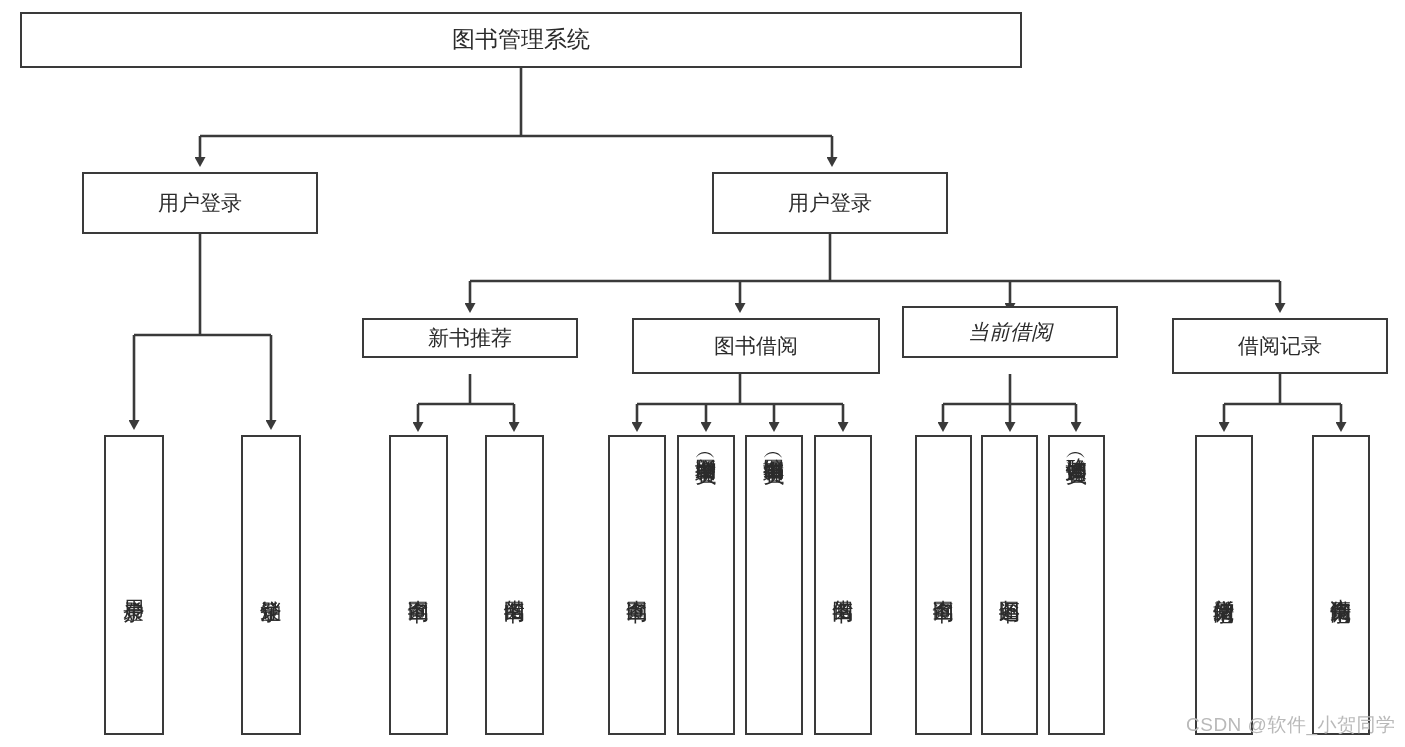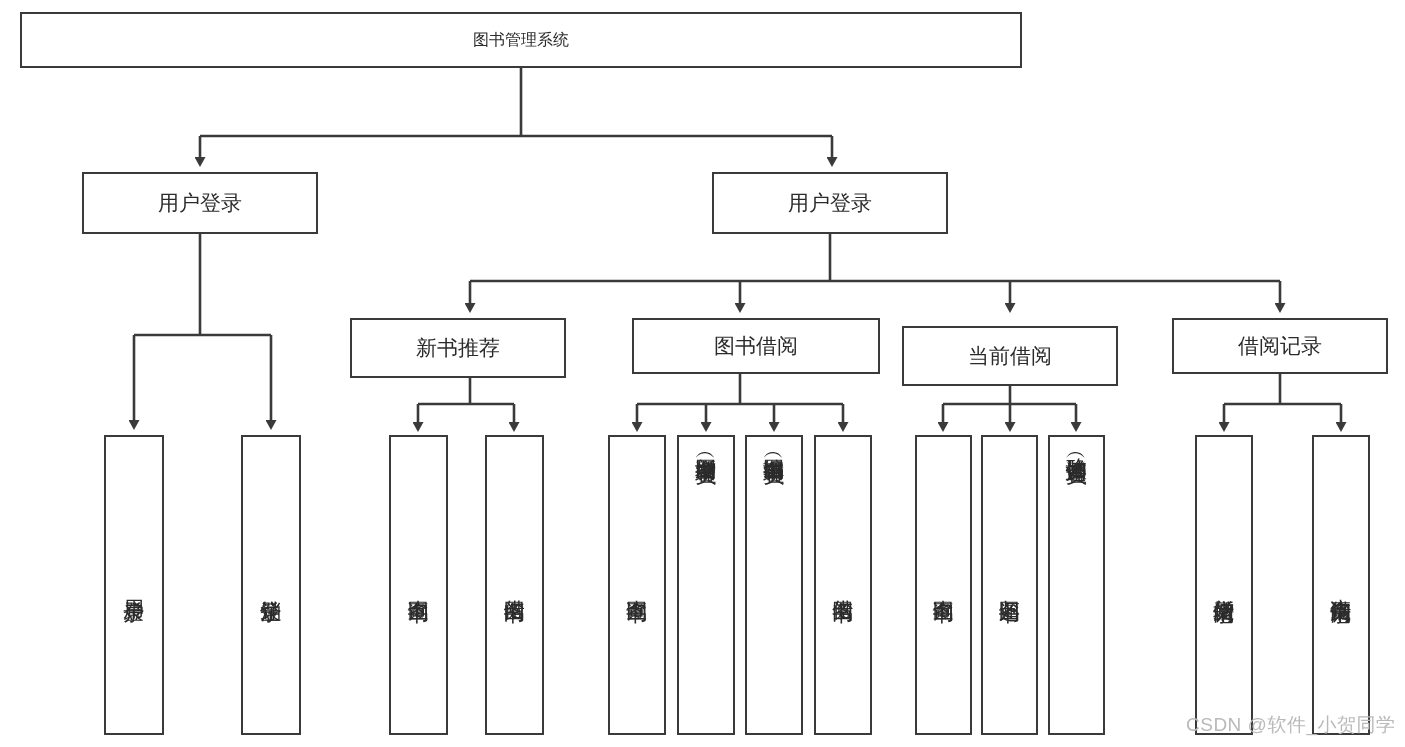--- a/index.html
+++ b/index.html
@@ -34,21 +34,21 @@
     justify-content: center;
     color: #2b2b2b;
     z-index: 2;
   }
   .node-h {
     font-size: 21px;
     line-height: 1.1;
     white-space: nowrap;
   }
   .node-root {
-    font-size: 16px;
+    font-size: 23px;
   }
   .node-v {
     writing-mode: vertical-rl;
     text-orientation: upright;
     font-size: 21px;
     line-height: 1.22;
     letter-spacing: 1px;
     align-items: center;
     justify-content: center;
     padding: 4px 0;
@@ -130,27 +130,27 @@
     <span class="label">图书管理系统</span>
   </div>
 
   <div class="node node-h" style="left:82px; top:172px; width:236px; height:62px;">
     <span class="label">用户登录</span>
   </div>
   <div class="node node-h" style="left:712px; top:172px; width:236px; height:62px;">
     <span class="label">用户登录</span>
   </div>
 
-  <div class="node node-h" style="left:350px; top:318px; width:216px; height:60px;">
+  <div class="node node-h" style="left:362px; top:318px; width:216px; height:40px;">
     <span class="label">新书推荐</span>
   </div>
   <div class="node node-h" style="left:632px; top:318px; width:248px; height:56px;">
     <span class="label">图书借阅</span>
   </div>
-  <div class="node node-h" style="left:902px; top:326px; width:216px; height:60px;">
+  <div class="node node-h" style="left:902px; top:306px; width:216px; height:52px;font-style:italic;">
     <span class="label">当前借阅</span>
   </div>
   <div class="node node-h" style="left:1172px; top:318px; width:216px; height:56px;">
     <span class="label">借阅记录</span>
   </div>
 
   <div class="node node-v" style="left:104px; top:435px; width:60px; height:300px;">
     <span class="label">用户登录</span>
   </div>
   <div class="node node-v" style="left:241px; top:435px; width:60px; height:300px;">

